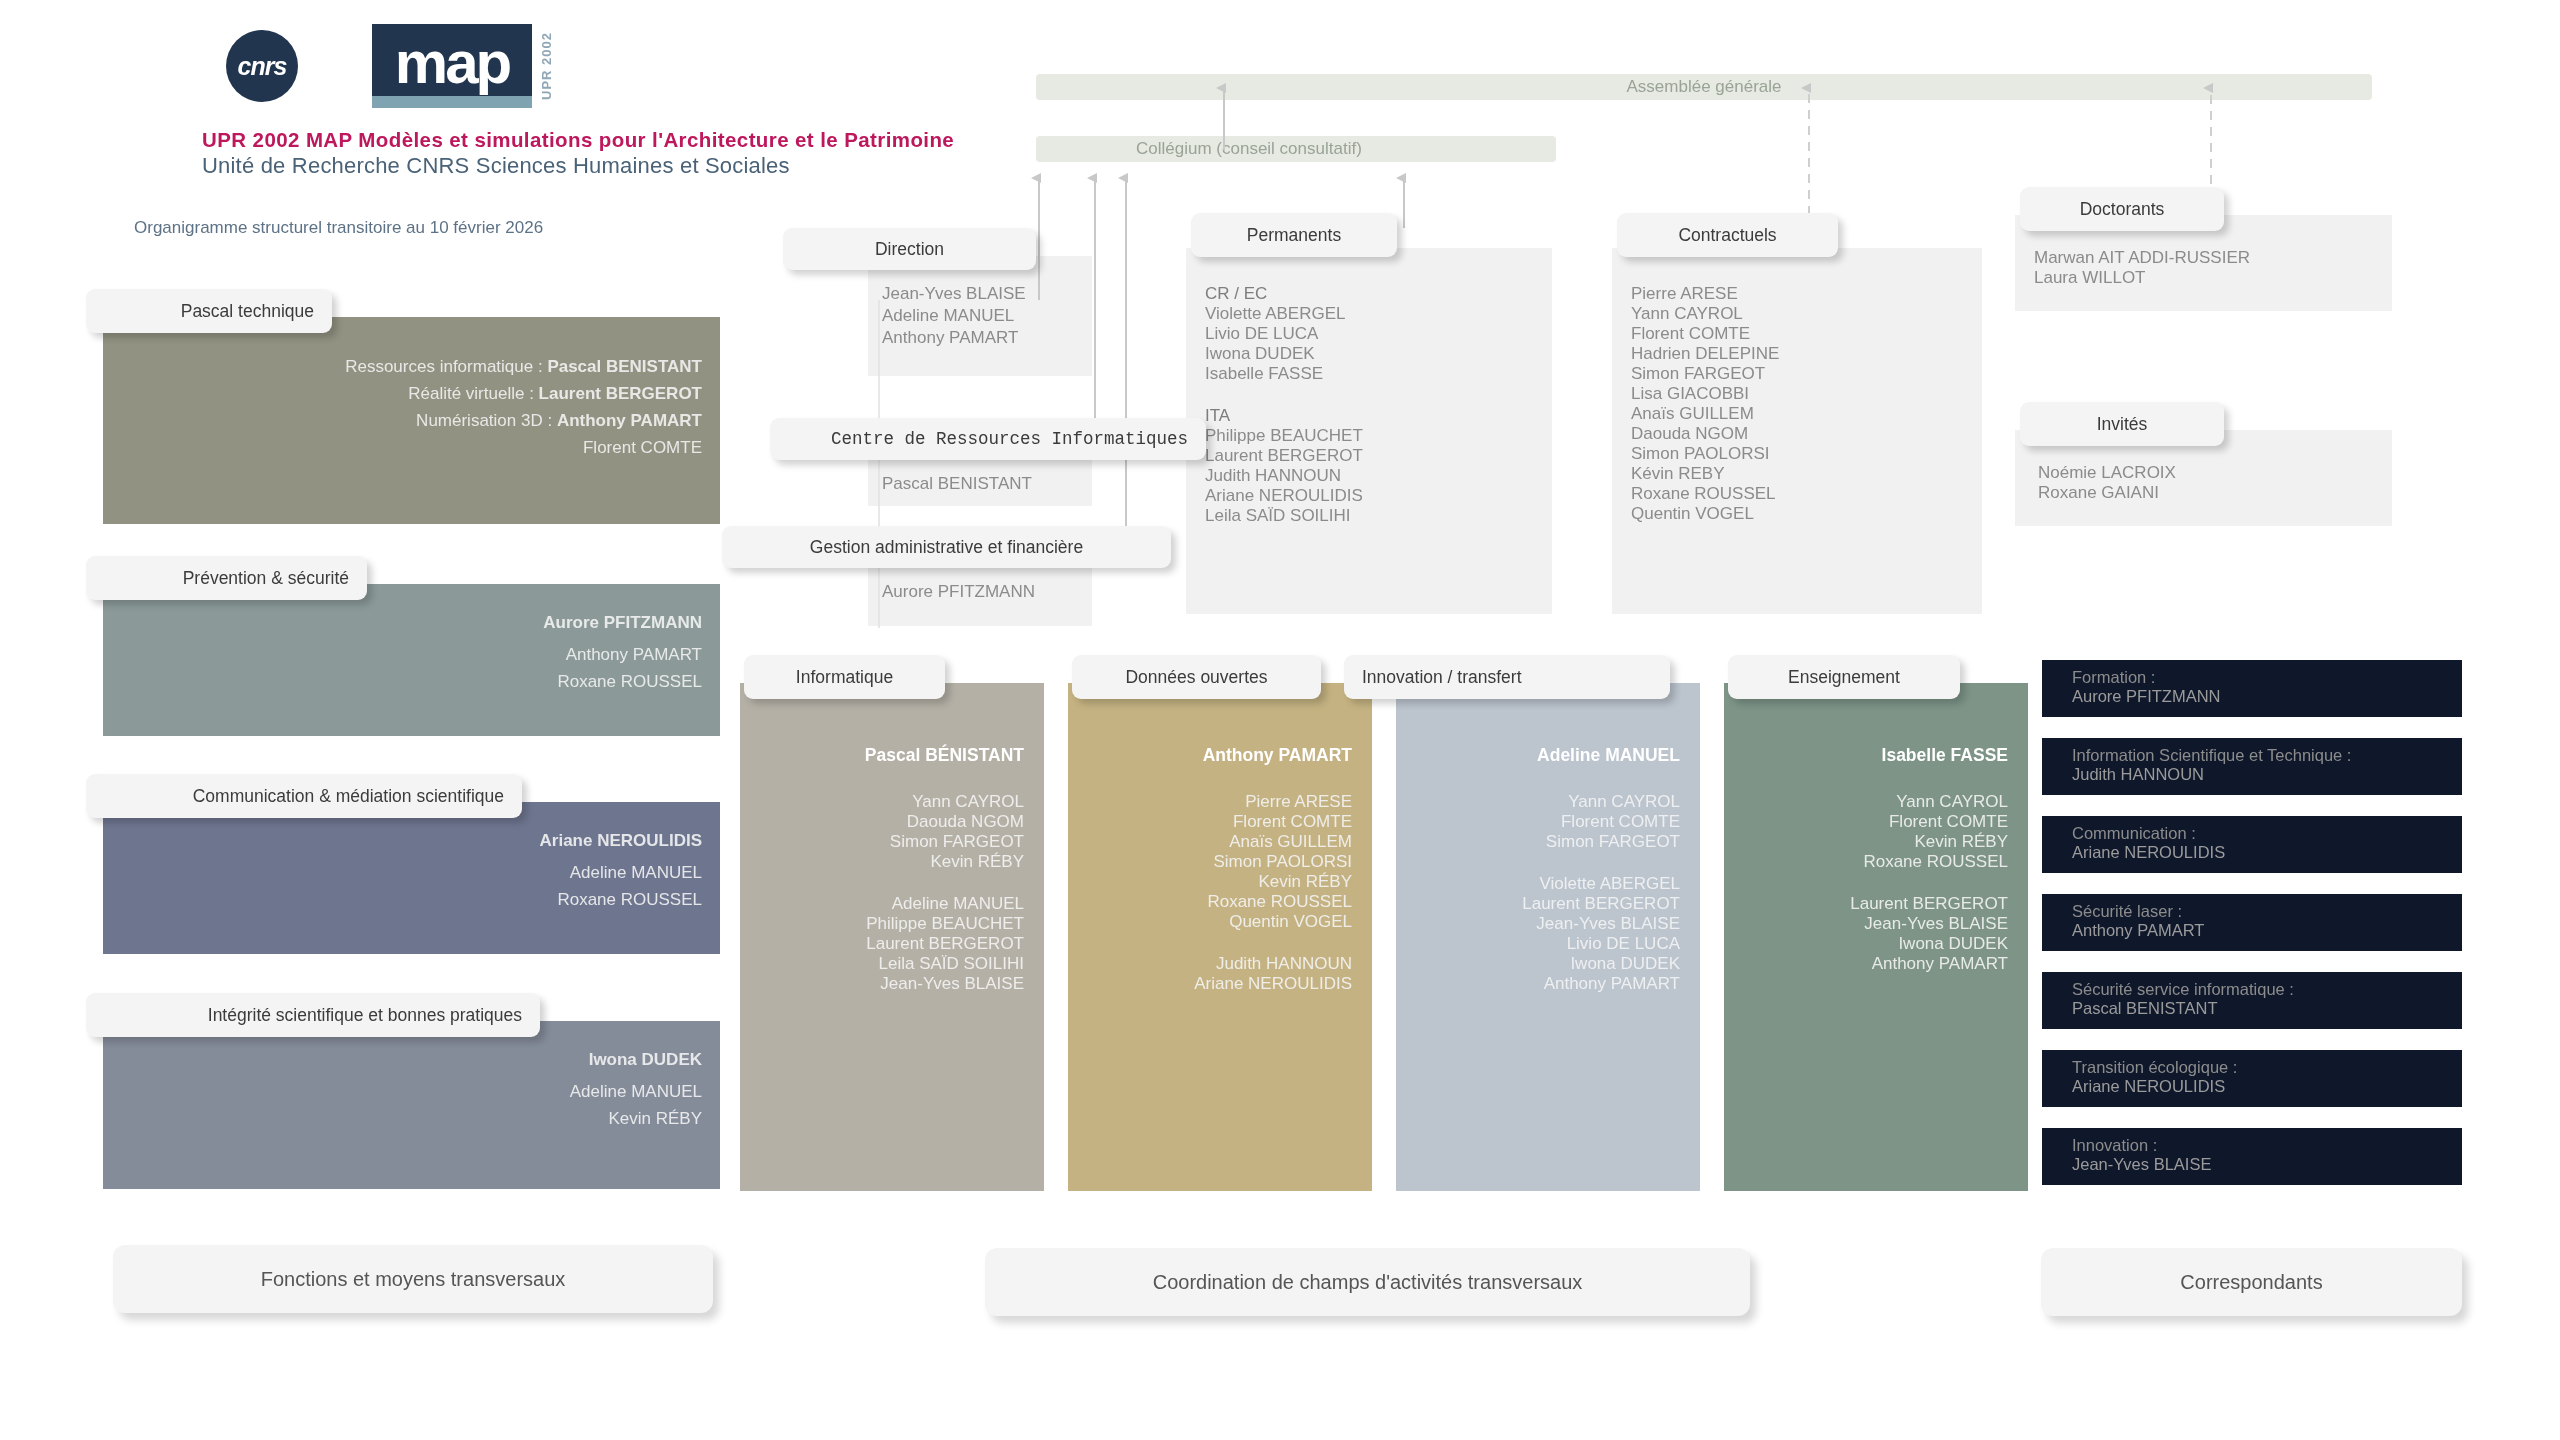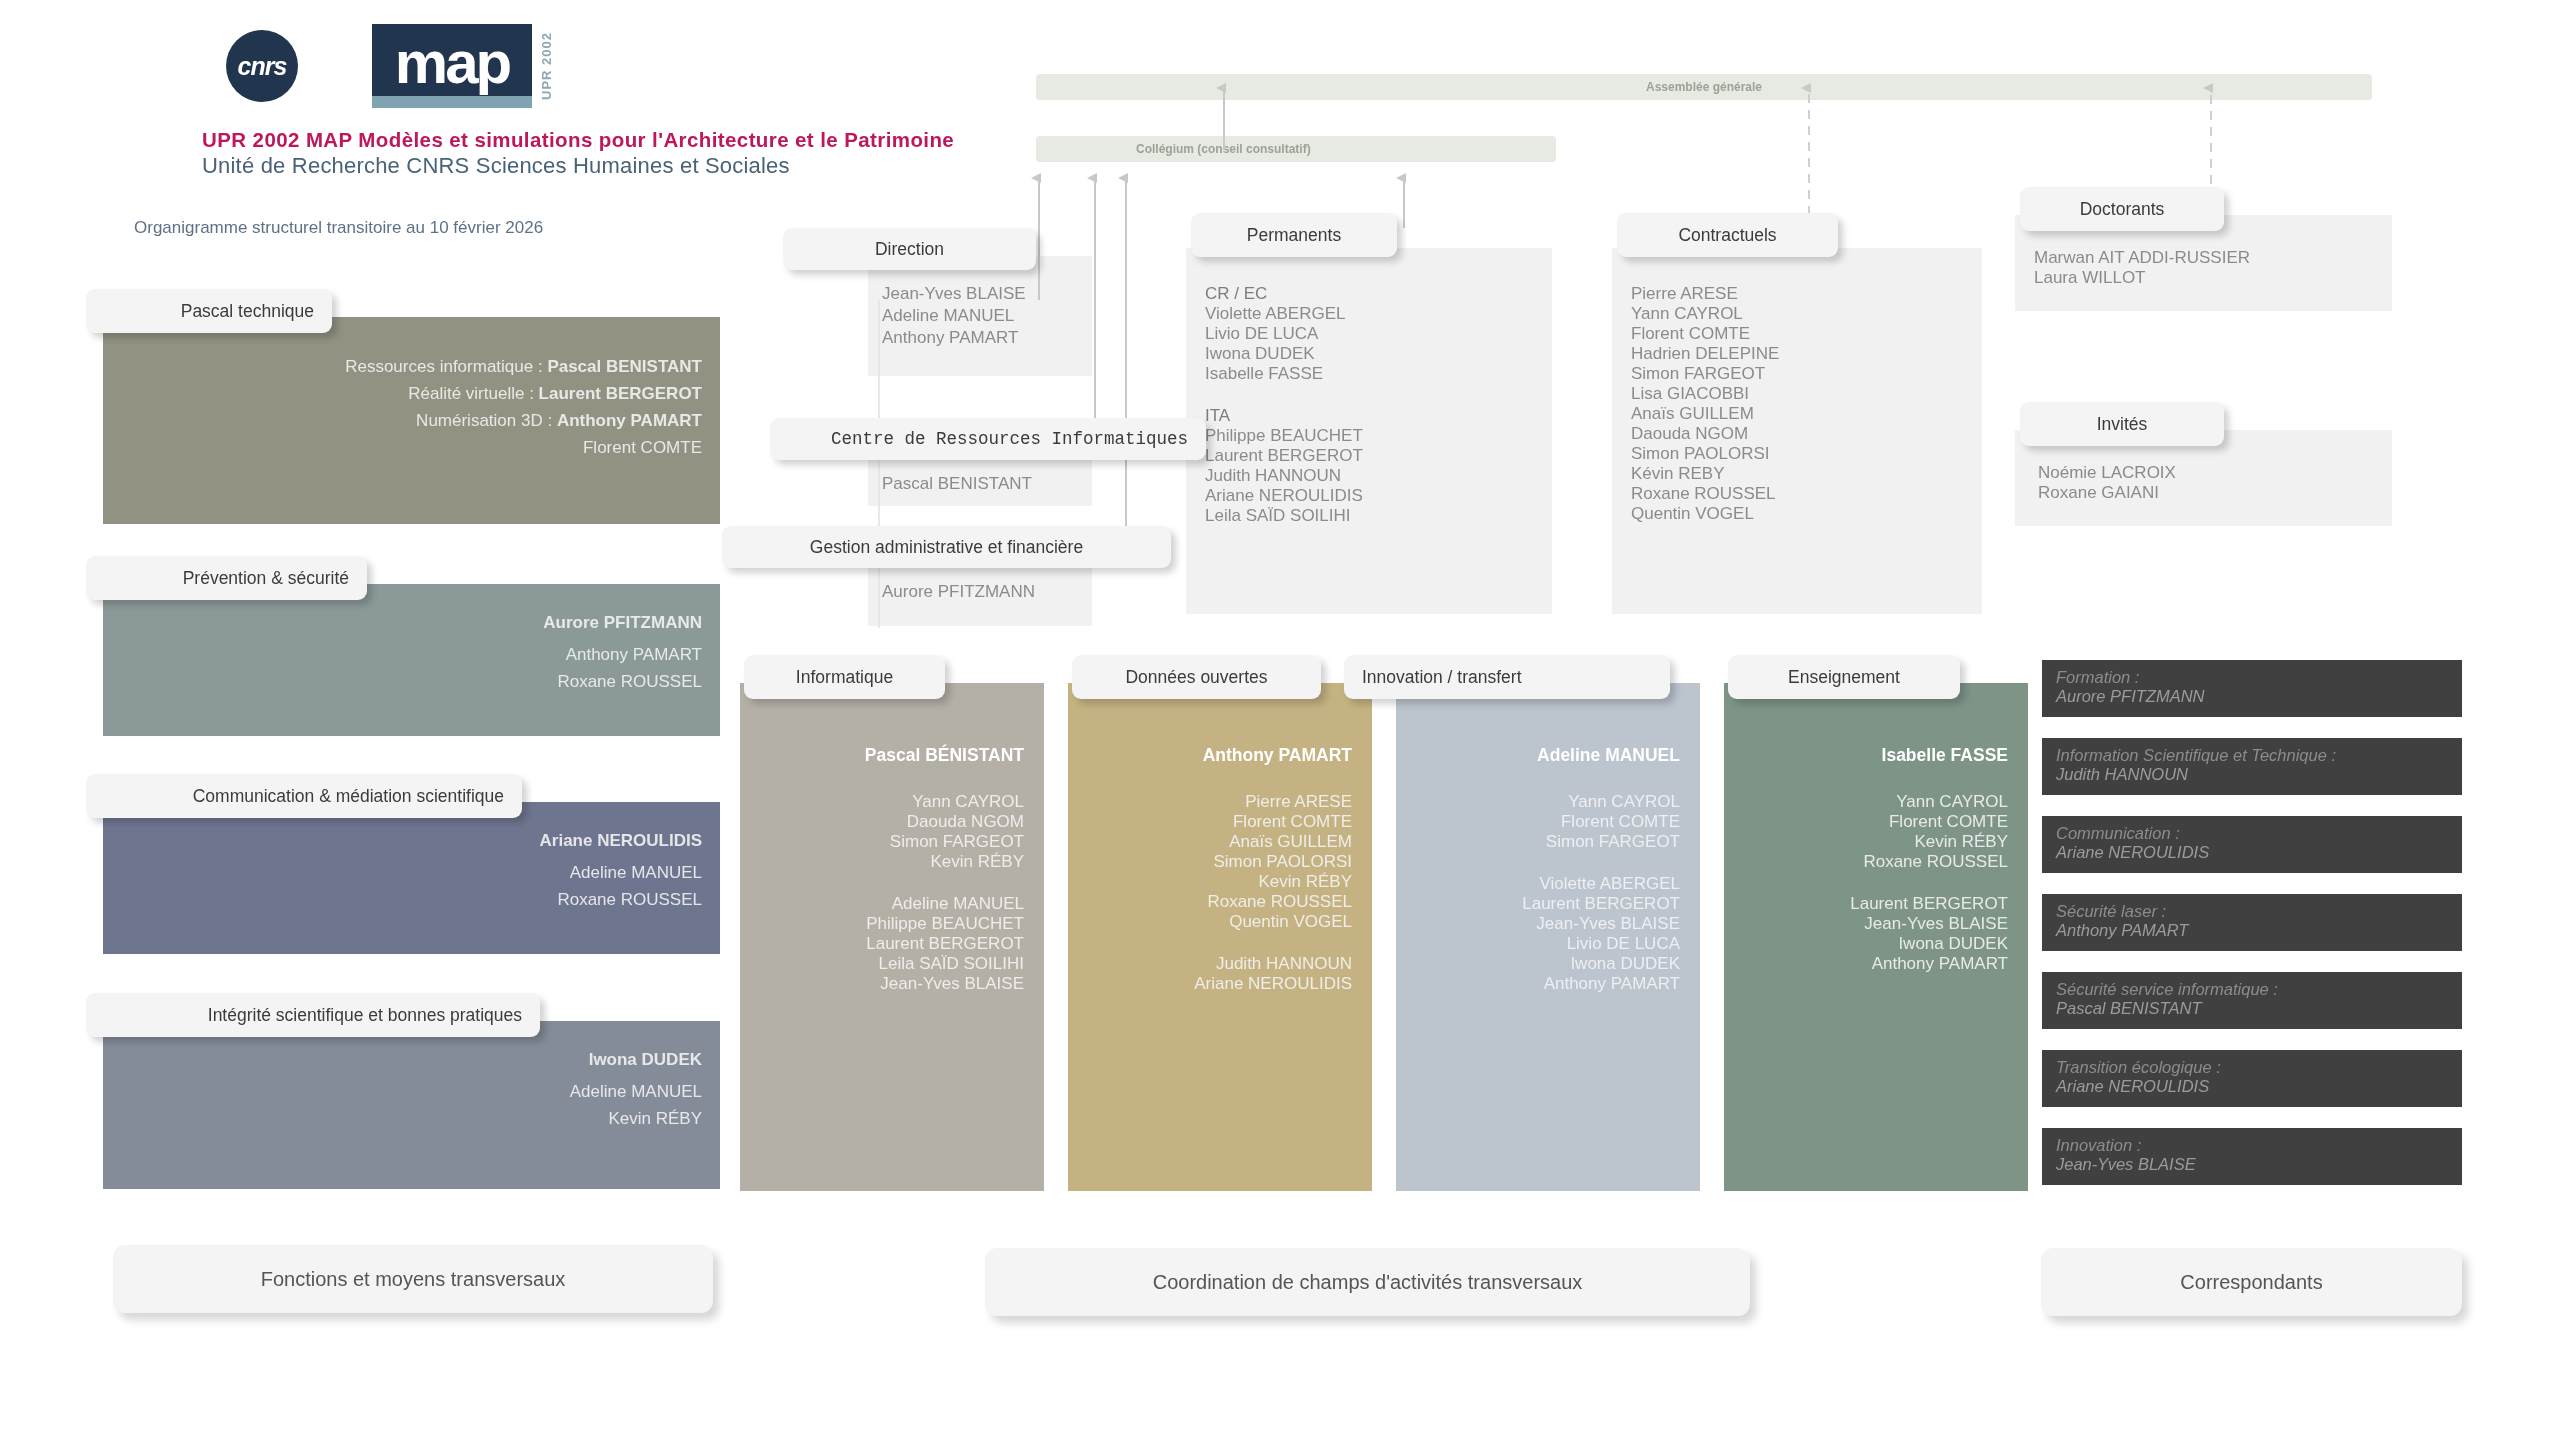--- a/index.html
+++ b/index.html
@@ -41,30 +41,30 @@
   .lpanel .lead{font-weight:700;color:#ffffff;font-size:17px;}
   .lpanel .nm{color:#f0f0f0;font-size:17px;opacity:.92;}
 
   
   .gpanel{background:#f1f1f1;}
   .gpanel .nm{color:#8b8b8b;font-size:17px;}
   .gpanel .hd{color:#7d7d7d;font-size:17px;}
 
   
   .banner{background:#e7eae3;border-radius:4px;display:flex;align-items:center;
-    justify-content:center;color:#9aa396;font-size:12px;font-weight:bold;}
+    justify-content:center;color:#9aa396;font-size:17px;}
 
   
   .acol{box-sizing:border-box;text-align:right;padding-right:20px;}
   .acol .lead{font-weight:700;color:#ffffff;font-size:17.5px;}
   .acol .nm{color:#f4f4f4;font-size:17px;opacity:.9;}
   .gap{height:22px;}
 
   
-  .crow{background:#404040;box-sizing:border-box;padding:8px 14px;font-style:italic;}
+  .crow{background:#0f172a;box-sizing:border-box;padding:8px 30px;}
   .crow .k{color:#8c8c8c;font-size:16.5px;white-space:nowrap;}
   .crow .v{color:#9b9b9b;font-size:16.5px;white-space:nowrap;}
 
   
   .footer{background:#f4f4f4;border-radius:12px;display:flex;align-items:center;
     justify-content:center;color:#555;font-size:20px;box-shadow:6px 7px 9px rgba(0,0,0,.16);}
 
   
   svg#wires{position:absolute;left:0;top:0;width:2560px;height:1440px;z-index:1;pointer-events:none;}
 </style>

